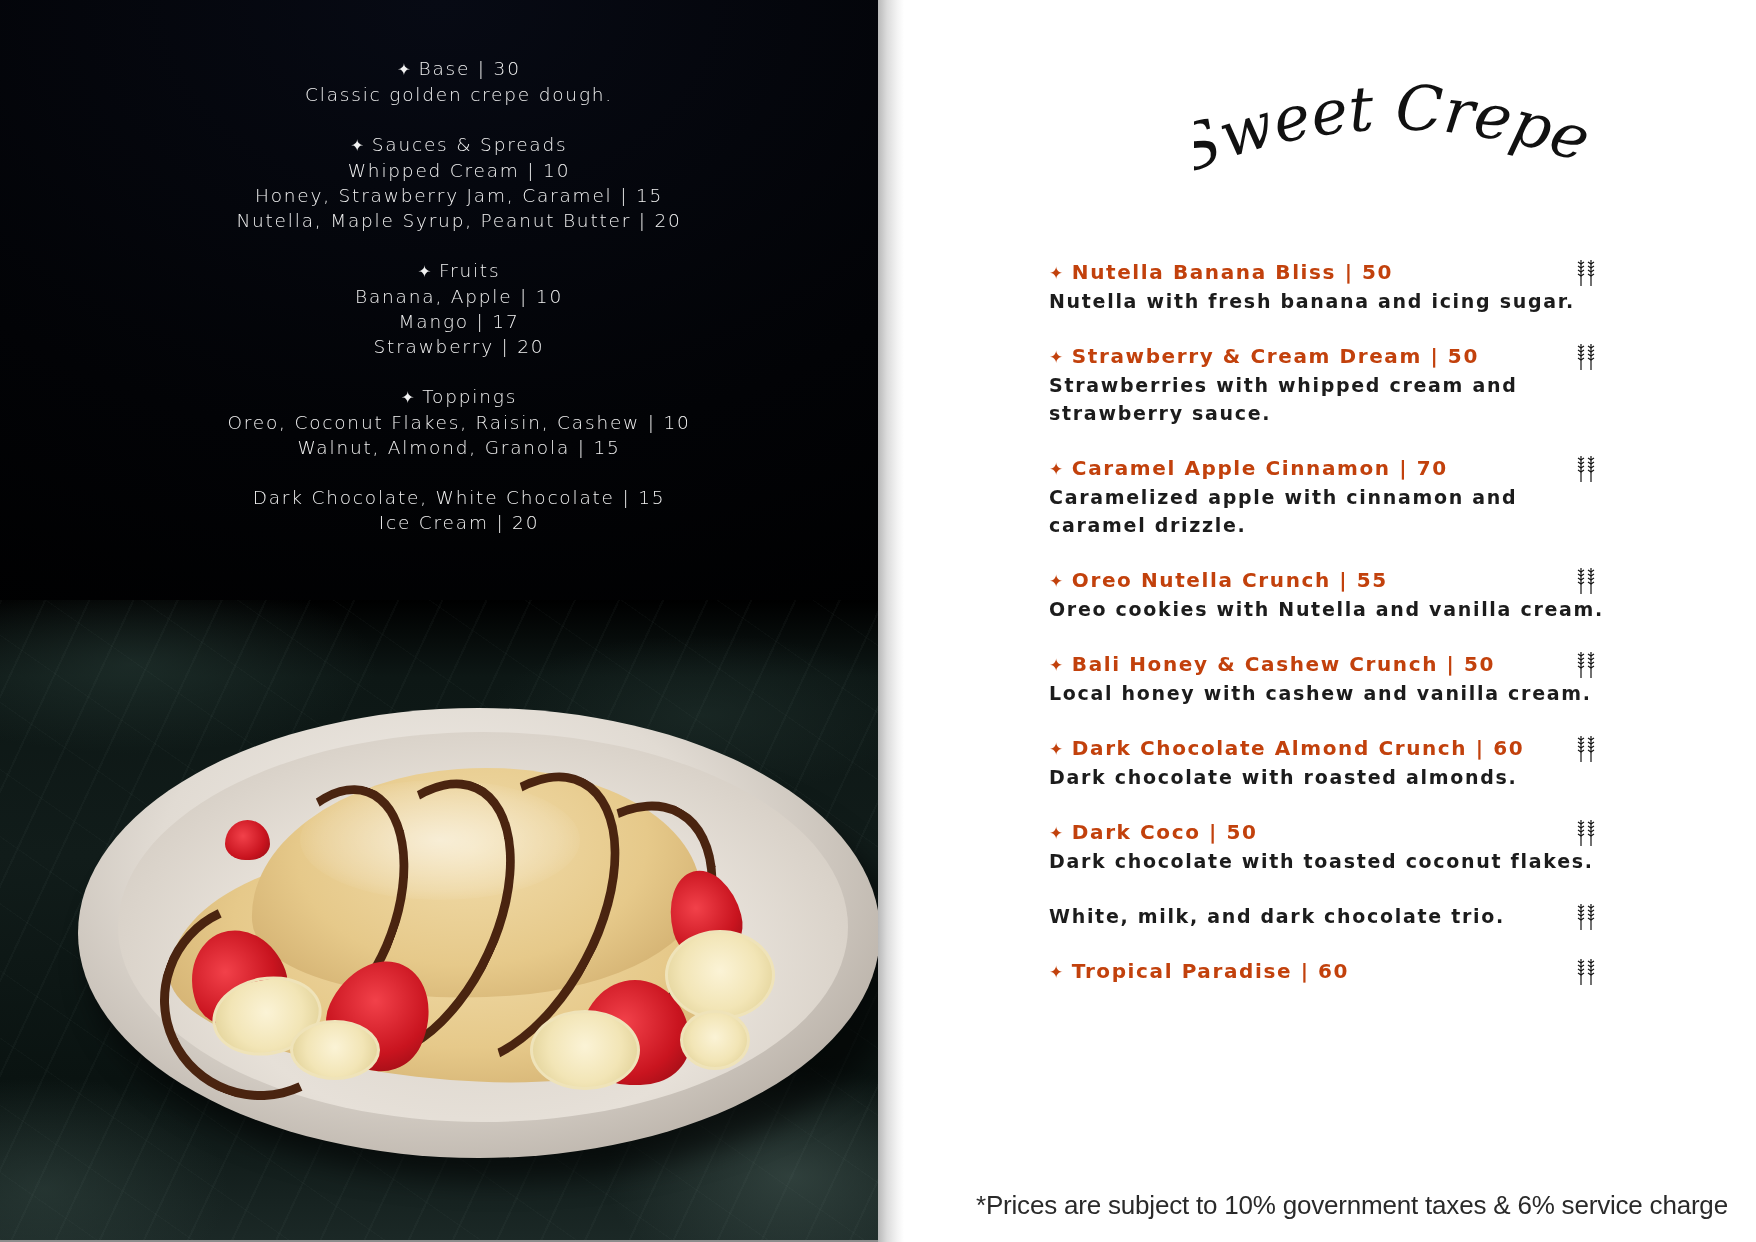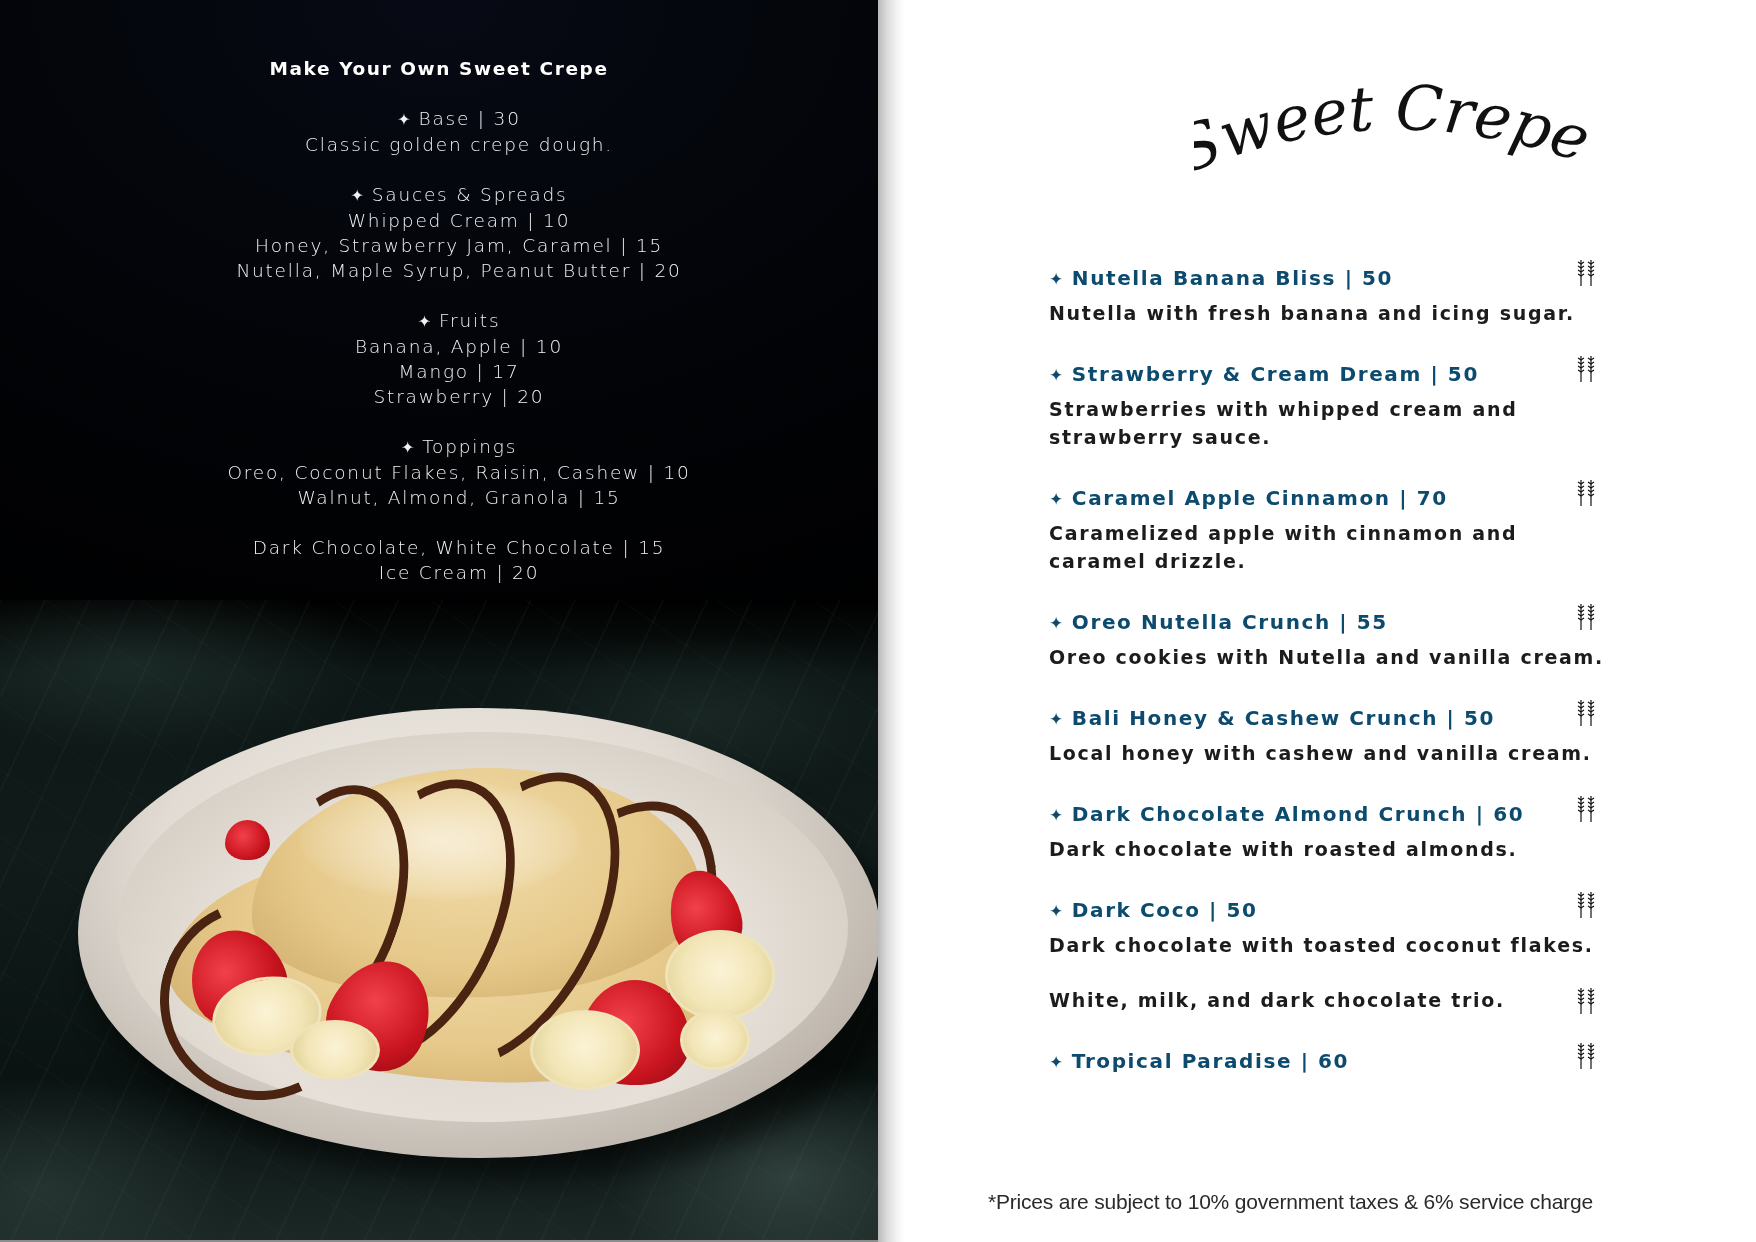--- a/index.html
+++ b/index.html
@@ -101,34 +101,34 @@
   }
   .script-title svg { width: 100%; height: 100%; }
   .script-title text {
     font-family: "DejaVu Serif", serif; font-style: italic; font-size: 62px; fill: #111;
   }
 
   .menu-list { position: absolute; left: 145px; top: 258px; width: 560px; }
   .menu-item { position: relative; margin-bottom: 27px; }
   .item-name {
     font-family: "DejaVu Sans", sans-serif; font-weight: bold;
-    font-size: 20px; letter-spacing: 1.6px; color: #0c4a6e; line-height: 40px; white-space: nowrap;
+    font-size: 20px; letter-spacing: 1.6px; color: #c2410c; line-height: 28px; white-space: nowrap;
   }
   .item-name .star { font-size: 17px; margin-right: 7px; }
   .item-desc {
     font-family: "DejaVu Sans", sans-serif; font-weight: 700;
     font-size: 19px; letter-spacing: 1.7px; color: #1c1c1c; line-height: 28px; width: 560px;
   }
   .wheat {
     position: absolute; left: 525px; top: -1px; width: 24px; height: 30px;
   }
 
   .footnote {
-    position: absolute; left: 84px; top: 1190px; width: 700px;
-    font-family: "Liberation Sans", sans-serif; font-size: 21px; color: #2a2a2a; letter-spacing: -0.2px;
+    position: absolute; left: 72px; top: 1190px; width: 700px;
+    font-family: "Liberation Sans", sans-serif; font-size: 26px; color: #2a2a2a; letter-spacing: -0.2px;
     white-space: nowrap;
   }
 </style>
 </head>
 <body>
 
 <div class="left-page">
   <div class="marble"></div>
 
   <div class="photo" title="Crepe with chocolate drizzle, strawberries and banana slices in a white bowl">
@@ -149,21 +149,20 @@
     <div class="strawberry" style="left:670px;top:270px;width:70px;height:90px;transform:rotate(-15deg);"></div>
     <div class="strawberry" style="left:225px;top:220px;width:45px;height:40px;"></div>
     <div class="banana" style="left:212px;top:377px;width:110px;height:78px;transform:rotate(-10deg);"></div>
     <div class="banana" style="left:530px;top:410px;width:110px;height:80px;"></div>
     <div class="banana" style="left:665px;top:330px;width:110px;height:90px;"></div>
     <div class="banana" style="left:290px;top:420px;width:90px;height:60px;"></div>
     <div class="banana" style="left:680px;top:410px;width:70px;height:60px;"></div>
   </div>
 
   <div class="diy-menu">
-    <div class="diy-title">Make Your Own Sweet Crepe</div>
 
     <div class="diy-section">
       <span class="diy-line diy-head"><span class="star">✦</span><span>Base | 30</span></span>
       <span class="diy-line">Classic golden crepe dough.</span>
     </div>
 
     <div class="diy-section">
       <span class="diy-line diy-head"><span class="star">✦</span><span>Sauces &amp; Spreads</span></span>
       <span class="diy-line">Whipped Cream | 10</span>
       <span class="diy-line">Honey, Strawberry Jam, Caramel | 15</span>

